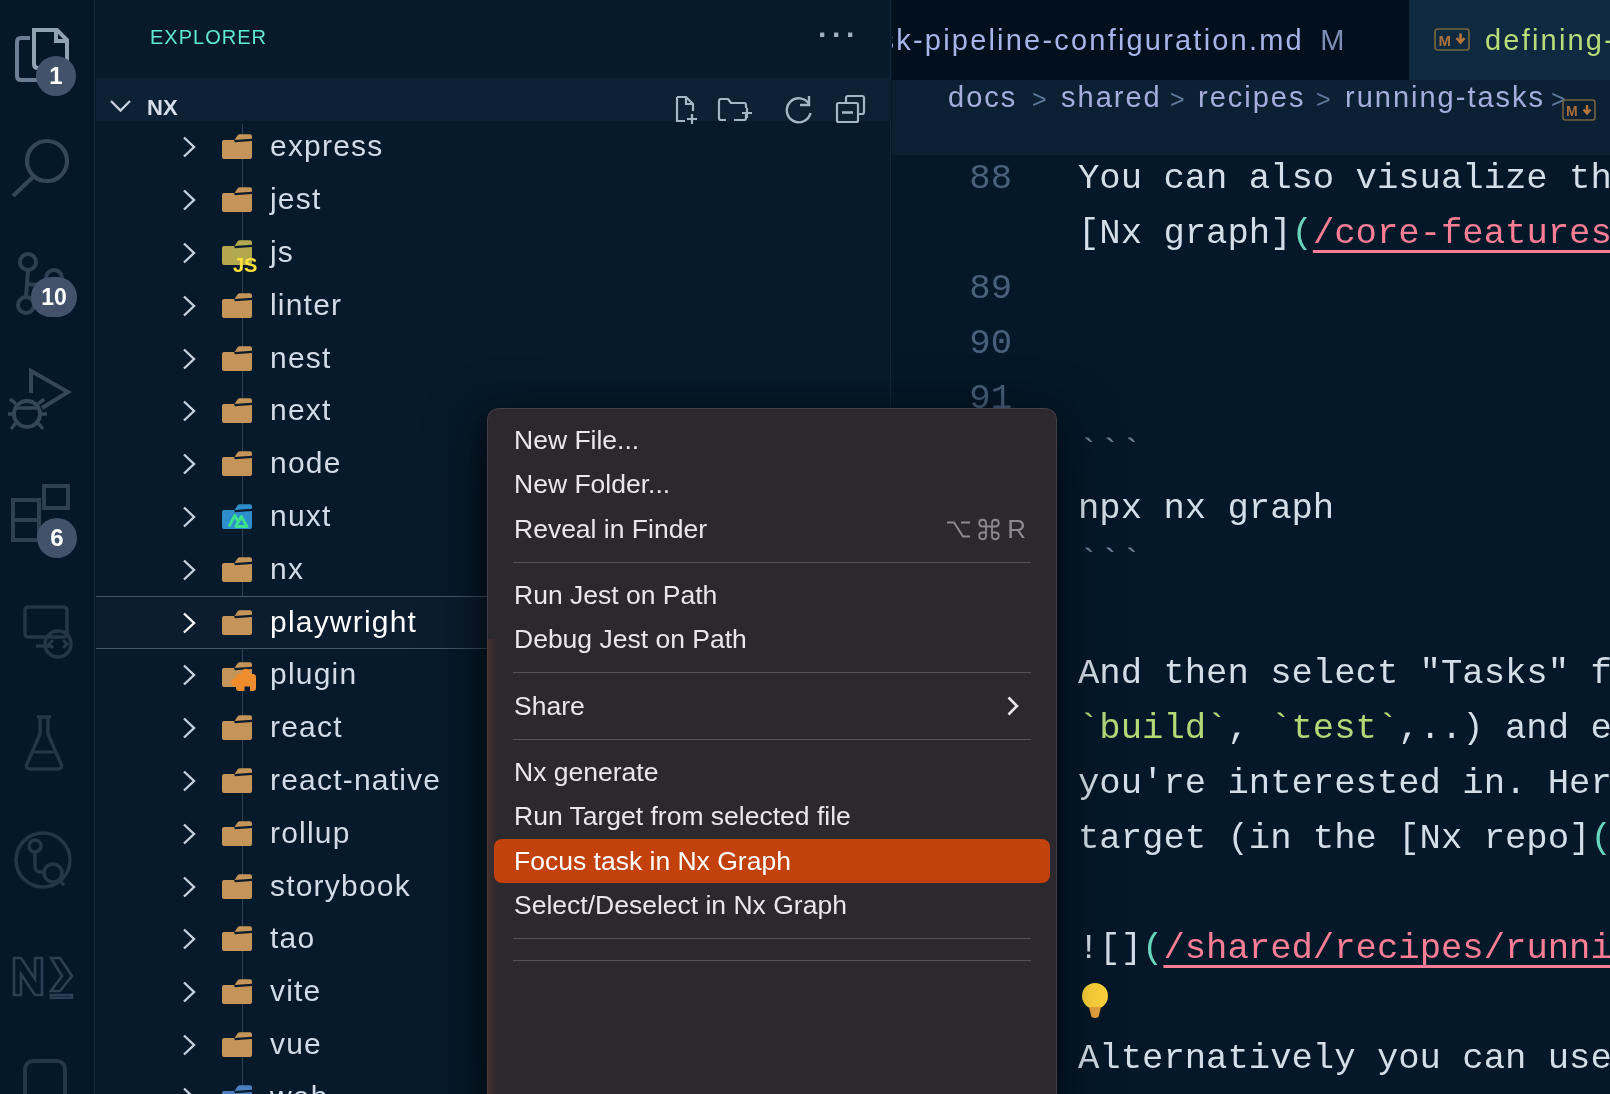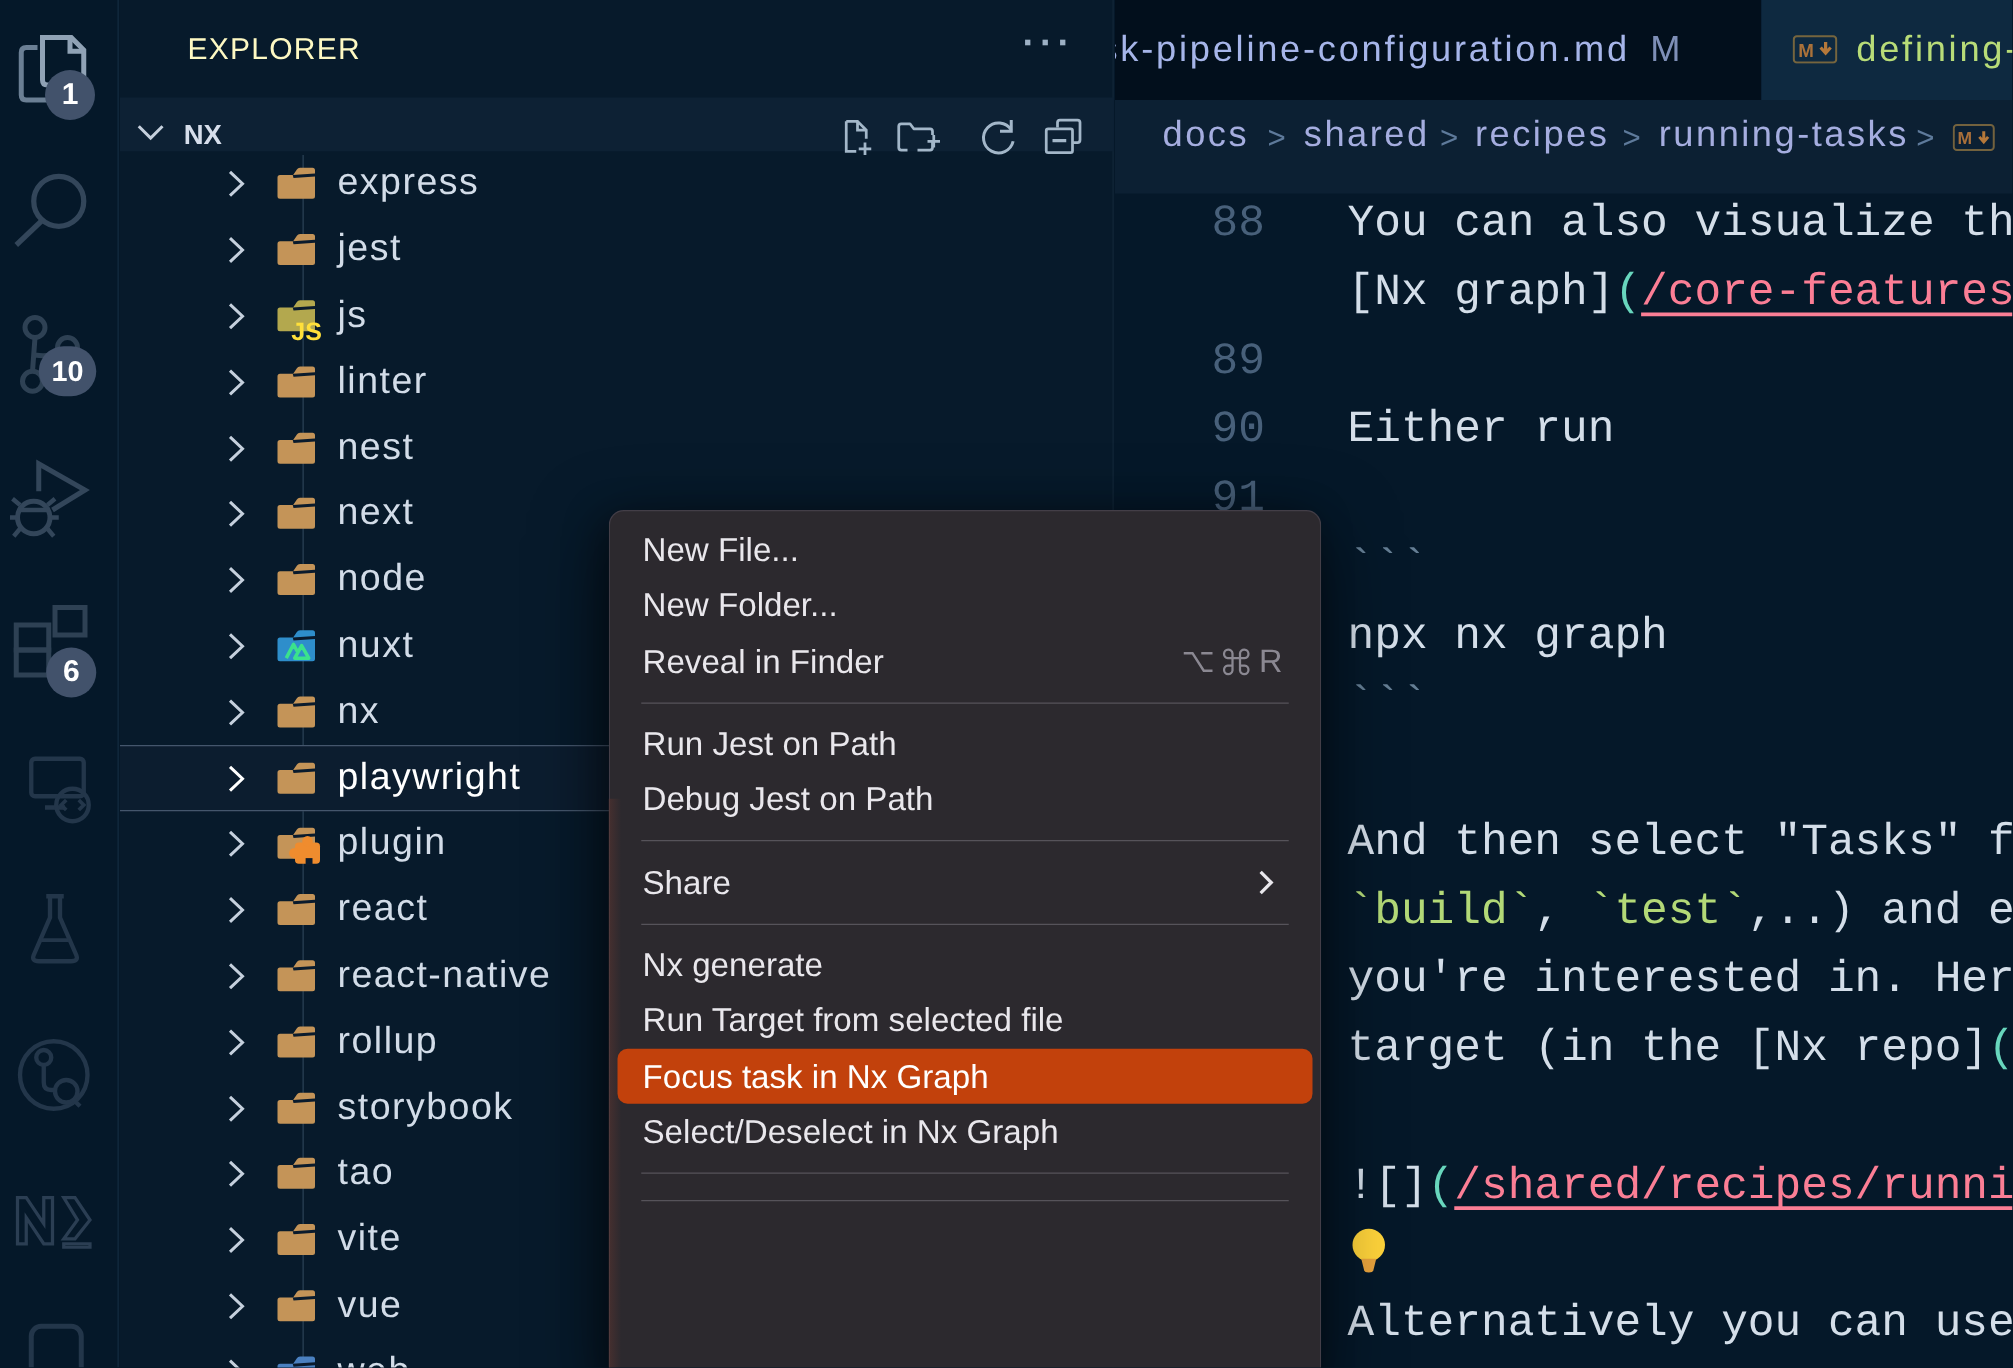--- a/index.html
+++ b/index.html
@@ -8,21 +8,21 @@
   .abs { position:absolute; }
 
   
   #activitybar { position:absolute; left:0; top:0; width:95px; height:1094px; background:#051829; border-right:1px solid #132b40; }
   .ab-icon { position:absolute; }
   .badge { position:absolute; background:#42526b; color:#fff; border-radius:50%;
            font-size:22px; font-weight:bold; display:flex; align-items:center; justify-content:center; }
 
   
   #sidebar { position:absolute; left:96px; top:0; width:795px; height:1094px; background:#071a2b; border-right:1px solid #122639; }
-  #sb-title { position:absolute; left:54px; top:26px; font-size:24px; letter-spacing:1px; color:#fef9c3; }
+  #sb-title { position:absolute; left:54px; top:26px; font-size:20px; letter-spacing:1px; color:#5eead4; }
   #sb-dots { position:absolute; left:722px; top:18px; color:#9db1c5; font-size:30px; letter-spacing:4px; font-weight:bold; }
   #nx-header { position:absolute; left:0; top:78px; width:795px; height:43px; background:#0d2134; }
   #nx-label { position:absolute; left:51px; top:95px; font-size:22px; font-weight:bold; color:#d6deeb; z-index:3; }
   .hdr-ico { position:absolute; top:94px; z-index:3; }
   #tree { position:absolute; left:0; top:121px; width:795px; }
   .row { position:relative; width:795px; height:52.8px; }
   .row .chev { position:absolute; left:86px; top:50%; margin-top:-12px; }
   .row .fico { position:absolute; left:125px; top:50%; margin-top:-14px; }
   .row .lbl { position:absolute; left:174px; top:50%; transform:translateY(-52%); font-size:30px; letter-spacing:1.2px; color:#d2dce8; white-space:nowrap; }
   .row.sel { background:#0c1d2f; border-top:1px solid #44566c; border-bottom:1px solid #44566c; }
@@ -31,21 +31,21 @@
 
   
   #editor { position:absolute; left:892px; top:0; width:718px; height:1094px; background:#051829; }
   #tabbar { position:absolute; left:0; top:0; width:718px; height:80px; background:#020f1c; }
   #tab1 { position:absolute; left:0; top:0; width:516px; height:80px; background:#020f1c; overflow:hidden; }
   #tab1 .t1txt { position:absolute; left:-41px; top:24px; font-size:29px; letter-spacing:2.2px; color:#a6b5e9; white-space:nowrap; }
   #tab1 .t1m { color:#7e8fb7; margin-left:6px; }
   #tab2 { position:absolute; left:517px; top:0; width:201px; height:80px; background:#0e2940; overflow:hidden; }
   #tab2 .t2txt { position:absolute; left:76px; top:24px; font-size:29px; letter-spacing:2.2px; color:#b8dc78; white-space:nowrap; }
   #crumbs { position:absolute; left:0; top:80px; width:718px; height:75px; background:#0c2033; }
-  .crumb { color:#a5addf; font-size:29px; letter-spacing:2px; position:absolute; top:12px; white-space:nowrap; }
+  .crumb { color:#a5addf; font-size:29px; letter-spacing:2px; position:absolute; top:1px; white-space:nowrap;margin-left:18px; }
   .csep { color:#5e7a9b; font-size:25px; margin-top:4px; letter-spacing:0; }
   #code { position:absolute; left:0; top:155px; width:718px; height:939px; background:#051829; overflow:hidden;text-decoration:underline; }
   .cl { position:absolute; left:186px; font-family:"Liberation Mono", monospace; font-size:35.6px; line-height:55px; height:55px; white-space:pre; color:#d4dee9; }
   .ln { position:absolute; left:34px; width:86px; text-align:right; font-family:"Liberation Mono", monospace; font-size:35.6px; line-height:55px; color:#48607a; }
   .pink { color:#fb7e95; text-decoration:underline; text-decoration-thickness:2.5px; text-underline-offset:7px; text-decoration-skip-ink:none; }
   .teal { color:#68d6bd; }
   .grn { color:#b3d977; }
   .dim { color:#657e94; }
 
   
@@ -377,21 +377,20 @@
         <path d="M25 6 L25 13 M21.5 10.5 L25 14.5 L28.5 10.5" stroke="#b5783a" stroke-width="2.4" fill="none"></path>
       </svg>
   </div>
   <div id="code">
     <div class="ln" style="top:-4.5px">88</div>
     <div class="ln" style="top:105.5px">89</div>
     <div class="ln" style="top:160.5px">90</div>
     <div class="ln" style="top:215.5px">91</div>
     <div class="cl" style="top:-4.5px">You can also visualize th</div>
     <div class="cl" style="top:50.5px">[Nx graph]<span class="teal">(</span><span class="pink">/core-features</span></div>
-    <div class="cl" style="top:160.5px">Either run</div>
     <div class="cl" style="top:270.5px"><span class="dim">```</span></div>
     <div class="cl" style="top:325.5px">npx nx graph</div>
     <div class="cl" style="top:380.5px"><span class="dim">```</span></div>
     <div class="cl" style="top:490.5px">And then select "Tasks" f</div>
     <div class="cl" style="top:545.5px"><span class="grn">`build`</span>, <span class="grn">`test`</span>,..) and e</div>
     <div class="cl" style="top:600.5px">you're interested in. Her</div>
     <div class="cl" style="top:655.5px">target (in the [Nx repo]<span class="teal">(</span></div>
     <div class="cl" style="top:765.5px">![]<span class="teal">(</span><span class="pink">/shared/recipes/runni</span></div>
     <svg class="abs" style="left:184px;top:826px" width="38" height="42" viewBox="0 0 38 42">
       <circle cx="19" cy="15" r="13" fill="#ffd43b"></circle>

